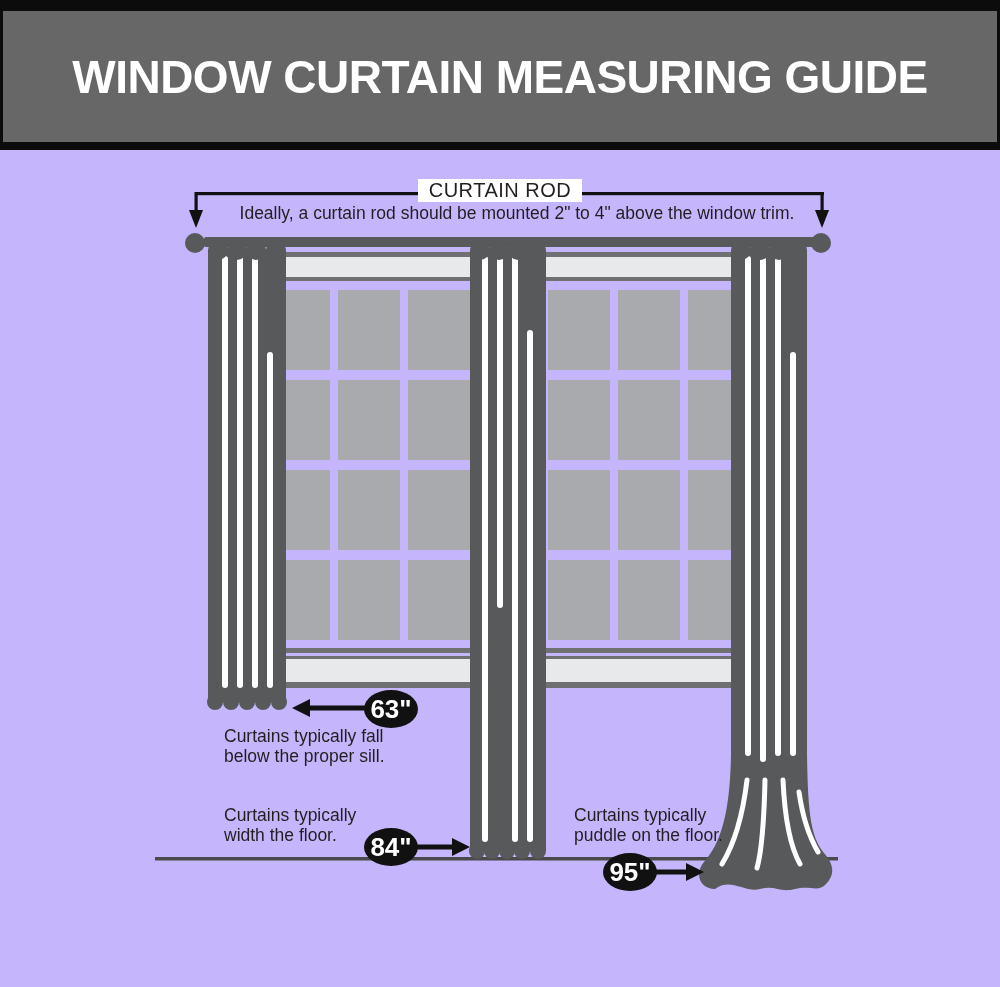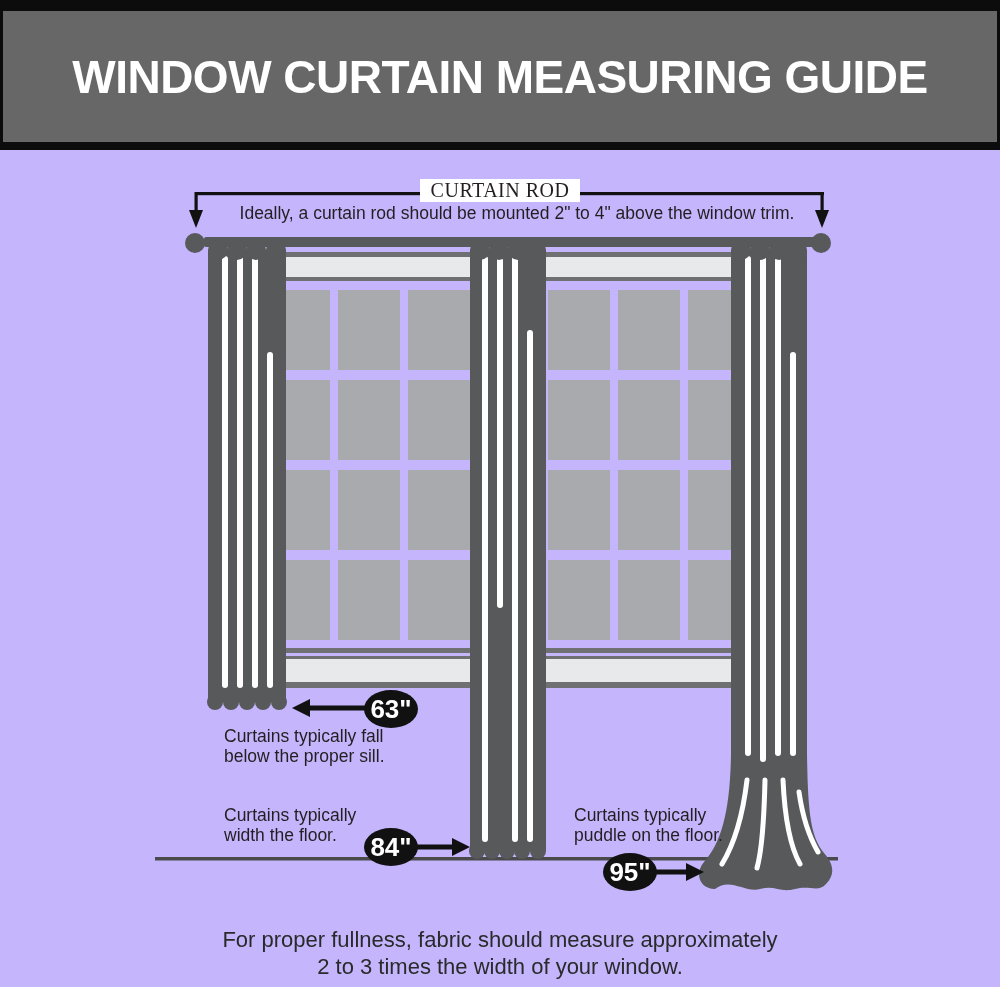--- a/index.html
+++ b/index.html
@@ -14,21 +14,21 @@
           padding:11px 3px 8px;box-sizing:border-box;}
   .band{height:100%;background:var(--header);display:flex;align-items:center;justify-content:center;}
   .band h1{margin:0;font-size:46px;font-weight:800;letter-spacing:-0.5px;color:#ffffff;white-space:nowrap;}
   
   .diagram-svg{position:absolute;left:0;top:0;width:1000px;height:987px;z-index:1;}
   .c-curtain{fill:var(--curtain);} .c-pane{fill:var(--pane);} .c-valance{fill:var(--valance);}
   .c-trim{fill:var(--trim);} .c-ink{fill:var(--ink);} .c-floor{fill:var(--floor);}
   .c-stripe{fill:#ffffff;} .fold{stroke:#ffffff;stroke-width:5;fill:none;stroke-linecap:round;}
   
   .txt{position:absolute;z-index:2;}
-  .rod-label-wrap{left:0;right:0;top:179px;text-align:center;font-family:Liberation Serif, serif;}
+  .rod-label-wrap{left:0;right:0;top:179px;text-align:center;}
   .rod-label{display:inline-block;background:#ffffff;padding:0 11px;font-size:20px;
              letter-spacing:0.5px;color:var(--text);white-space:nowrap;}
   .rod-note{left:0;right:0;top:203px;text-align:center;font-size:17.5px;color:var(--text);white-space:nowrap;padding-left:34px;}
   .badge{width:54px;height:38px;border-radius:50%;background:var(--ink);color:#fff;
          font-size:26px;font-weight:bold;display:flex;align-items:center;justify-content:center;white-space:nowrap;}
   .badge-63{left:364px;top:690px;} .badge-84{left:364px;top:828px;} .badge-95{left:603px;top:853px;}
   .caption{font-size:17.5px;line-height:19.5px;color:var(--text);white-space:nowrap;margin-left:14px;}
   .cap-63{left:210px;top:727px;} .cap-84{left:210px;top:806px;} .cap-95{left:560px;top:806px;}
   .footer-note{left:0;right:0;top:926px;text-align:center;font-size:22px;line-height:27px;color:#2a2a2a;}
 </style>
@@ -186,17 +186,13 @@
     <div>Curtains typically</div>
     <div>width the floor.</div>
   </div>
 
   <div class="txt badge badge-95">95"</div>
   <div class="txt caption cap-95">
     <div>Curtains typically</div>
     <div>puddle on the floor.</div>
   </div>
 
-  <div class="txt footer-note">
-    <div>For proper fullness, fabric should measure approximately</div>
-    <div>2 to 3 times the width of your window.</div>
-  </div>
 </div>
 
 </body></html>

